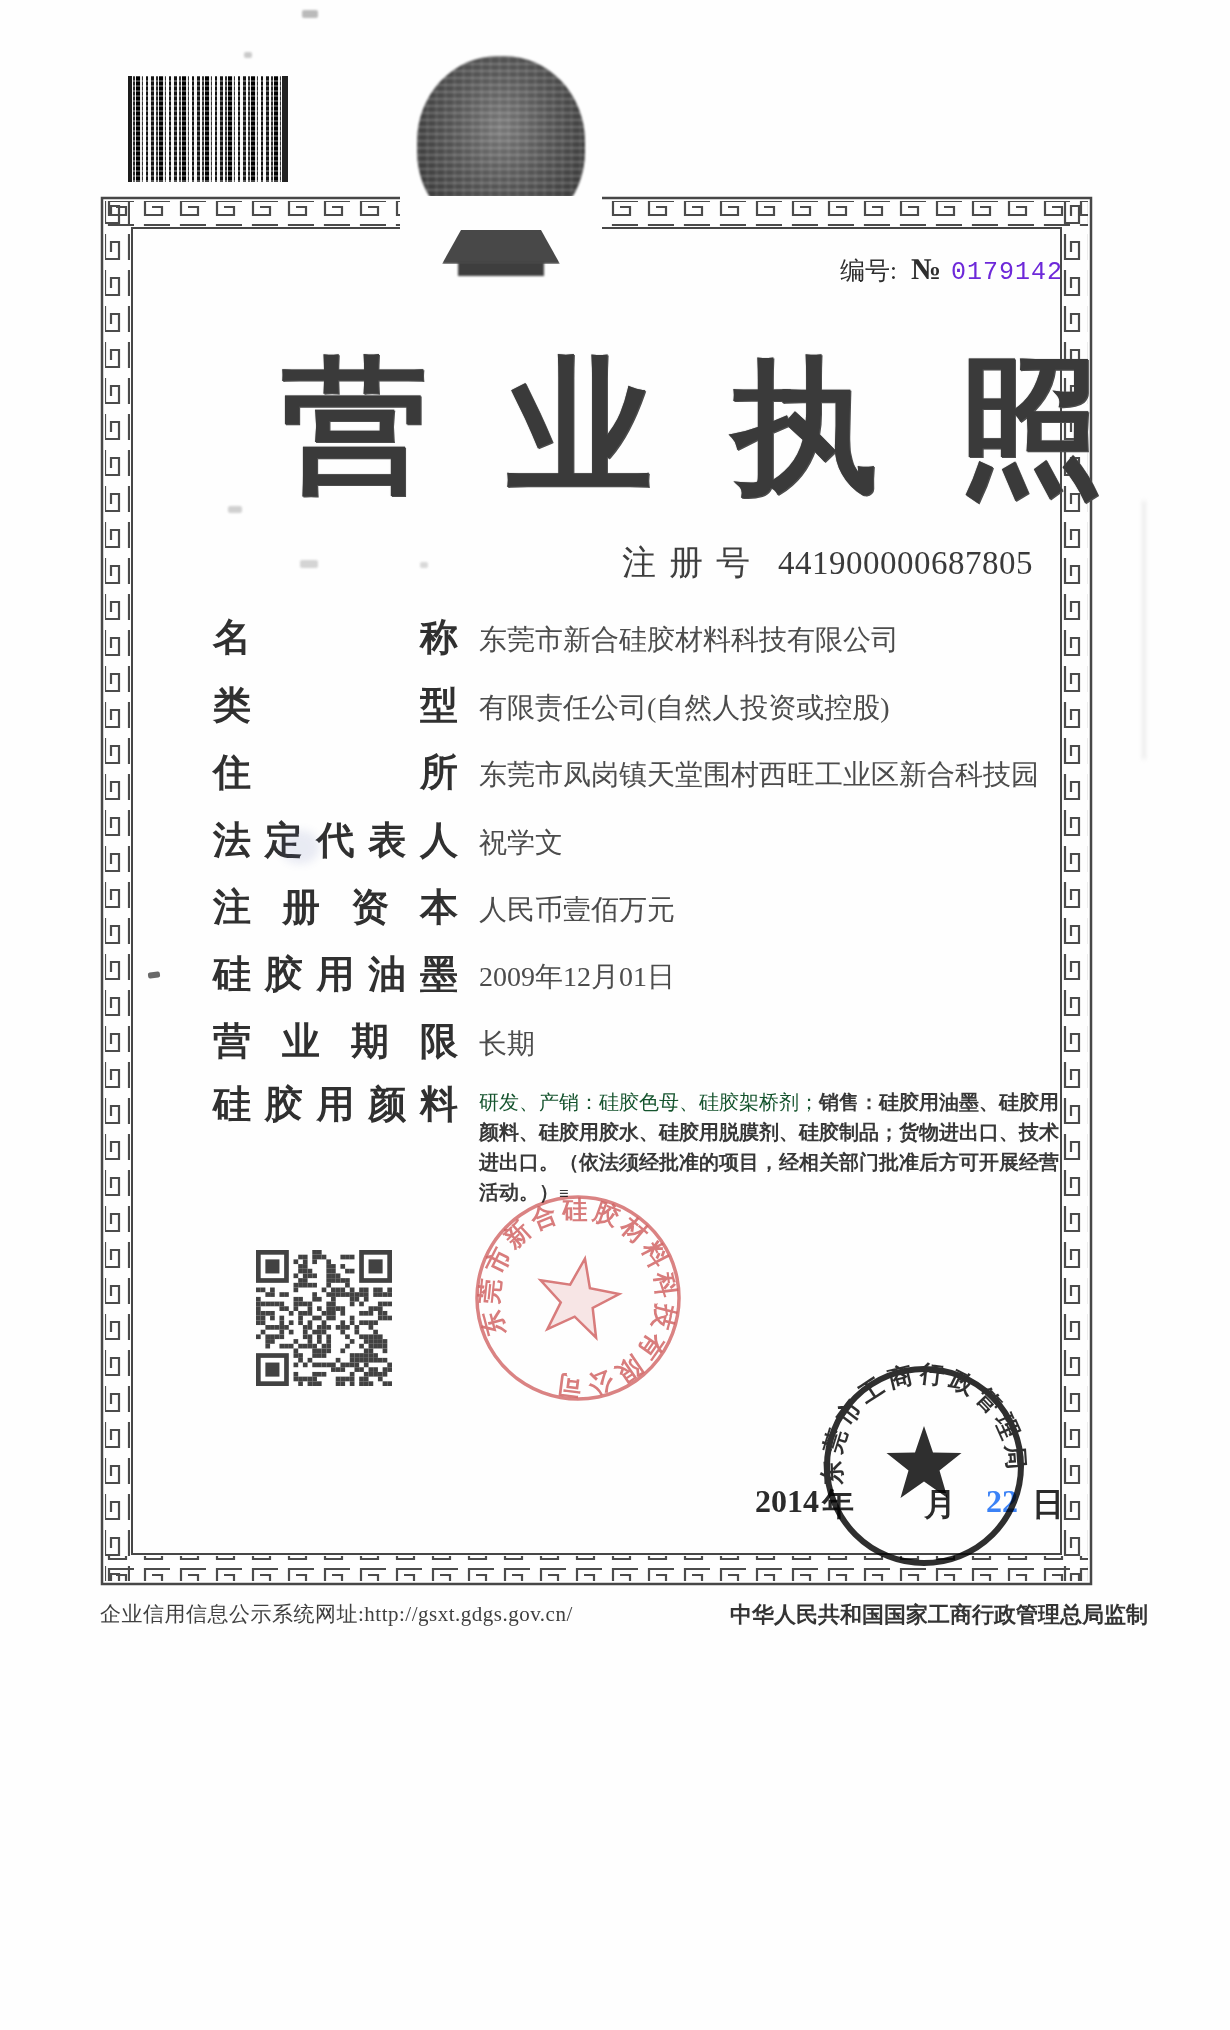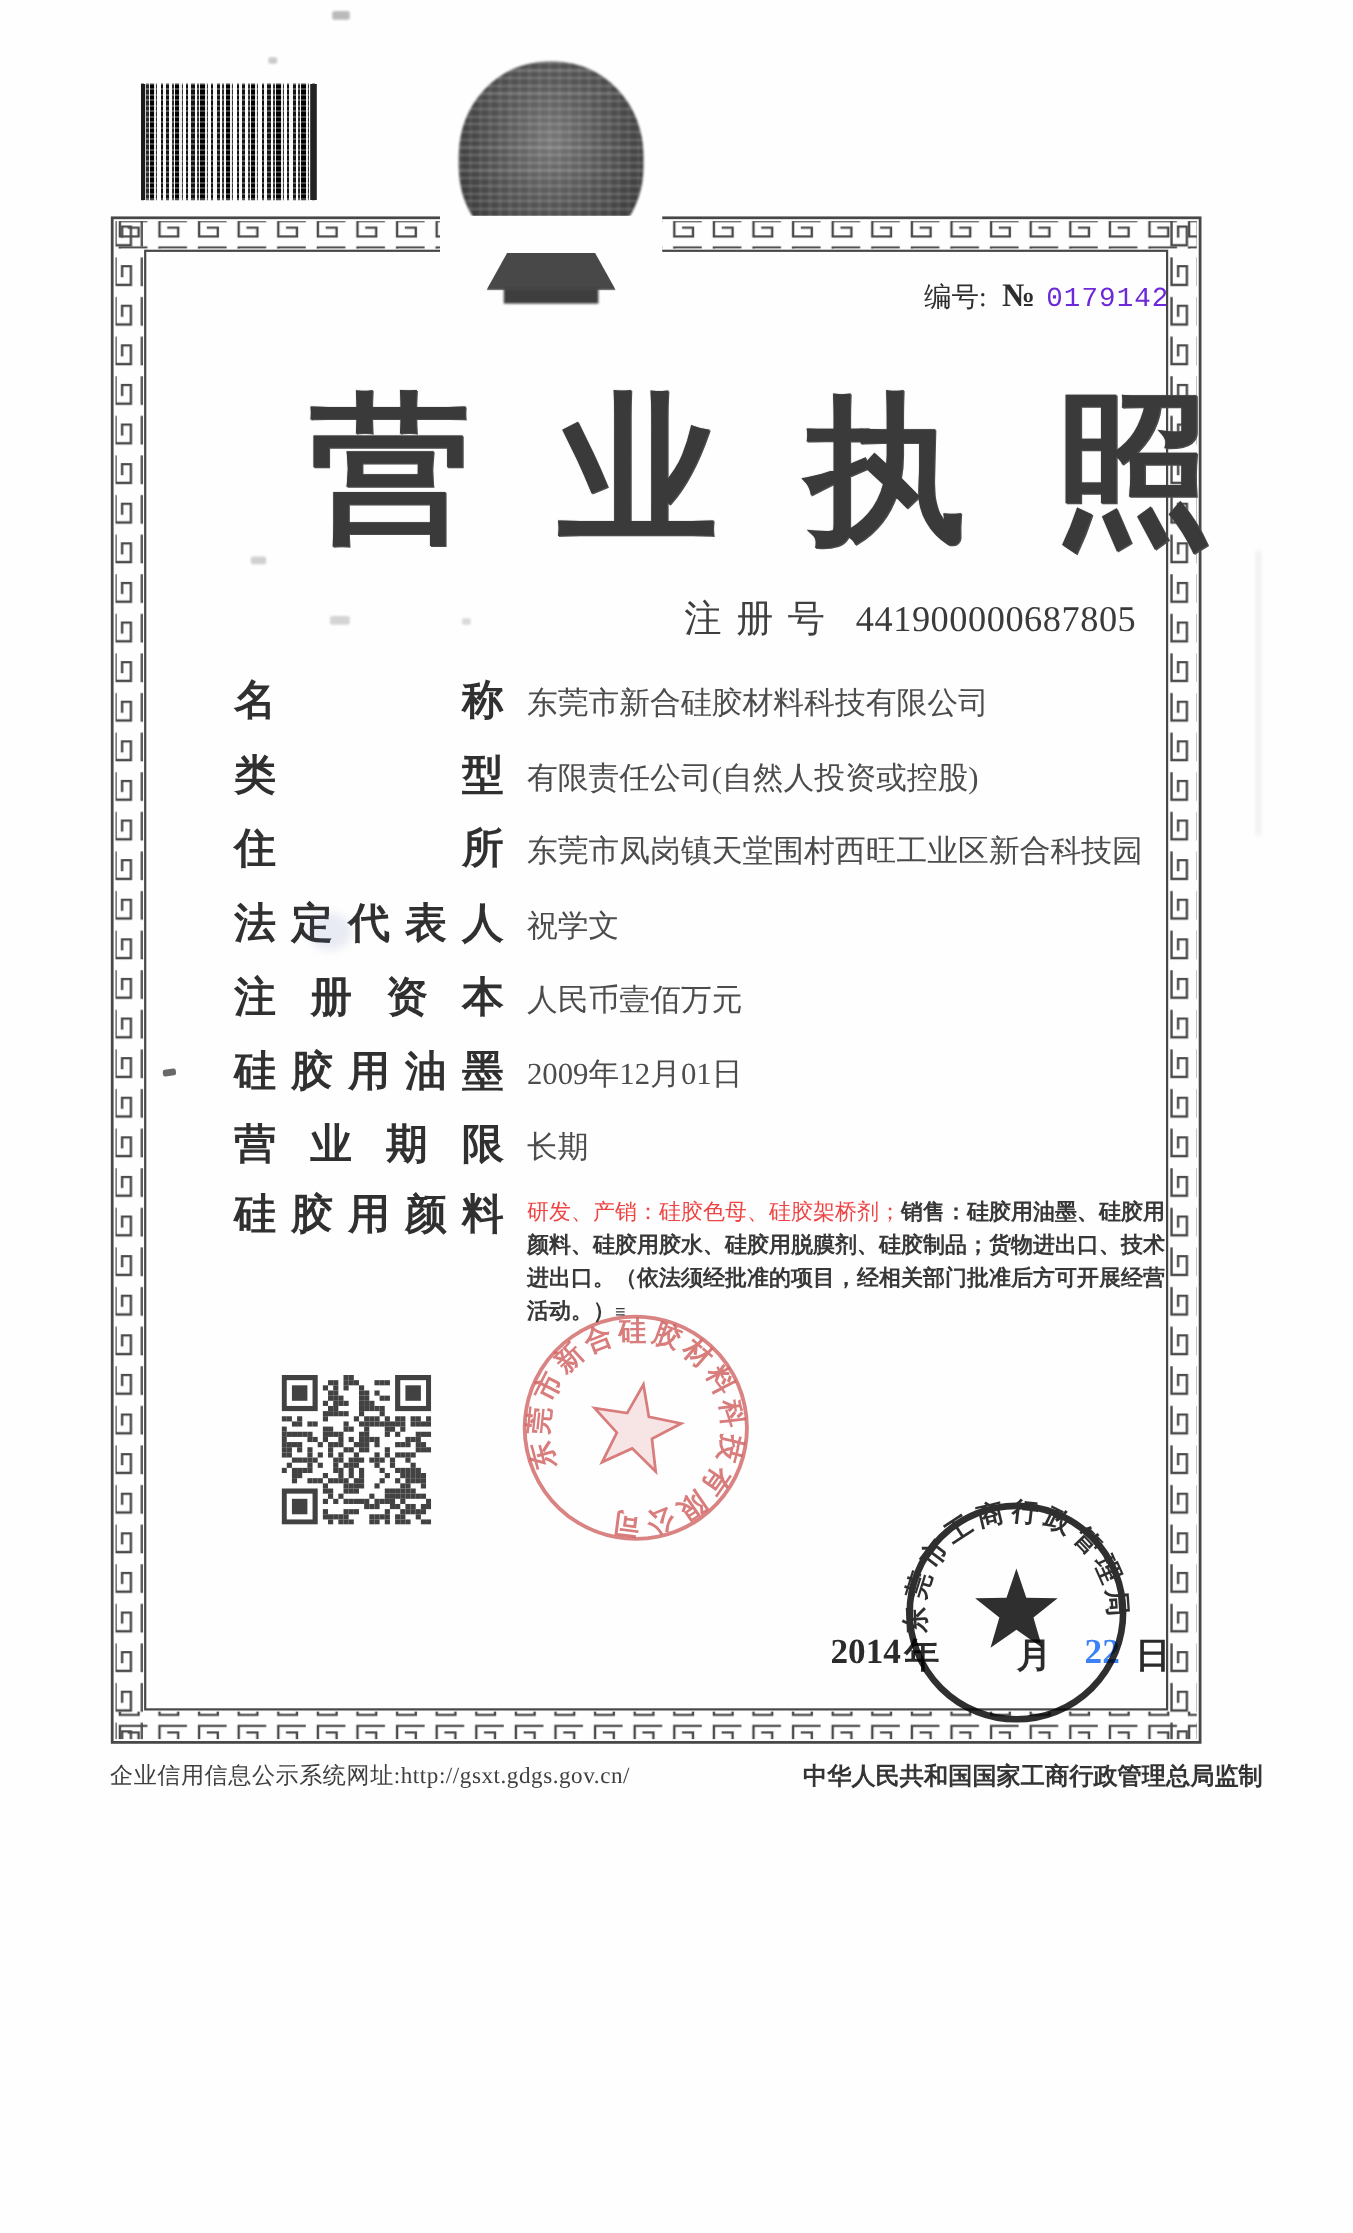--- a/index.html
+++ b/index.html
@@ -49,21 +49,21 @@
   .regno .lab{display:inline-block;width:128px;font-size:34px;color:#3f3f3f;text-align:justify;text-align-last:justify;}
   .regno .val{margin-left:28px;font-size:33px;color:#3a3a3a;letter-spacing:.5px;}
   
   .row{position:absolute;left:213px;display:flex;align-items:flex-start;}
   .row .lab{
     display:inline-block;width:245px;font-size:38px;font-weight:600;color:#303030;
     text-align:justify;text-align-last:justify;line-height:1.05;flex:none;
   }
   .row .val{margin-left:21px;font-size:28px;color:#4c4c4c;white-space:nowrap;padding-top:7px;line-height:1.1;}
   .row.scope .val{white-space:normal;width:588px;font-size:20px;line-height:30px;padding-top:2px;}
-  .scope-p1{color:#ef4444;text-align:right;}
+  .scope-p1{color:#14532d;text-align:right;}
   .scope-p2{color:#383838;font-weight:600;}
   .scope-mark{font-weight:bold;color:#3a3a3a;font-size:17px;letter-spacing:-1px;}
   
   .qr{position:absolute;left:256px;top:1250px;}
   
   .red-seal{position:absolute;left:458px;top:1178px;mix-blend-mode:multiply;transform:rotate(10deg);opacity:.88;}
   .black-seal{position:absolute;left:816px;top:1358px;mix-blend-mode:multiply;opacity:.92;}
   
   .issuer{position:absolute;left:610px;top:1428px;}
   .issuer .lab{display:inline-block;width:218px;font-size:36px;font-weight:600;color:#303030;text-align:justify;text-align-last:justify;}

